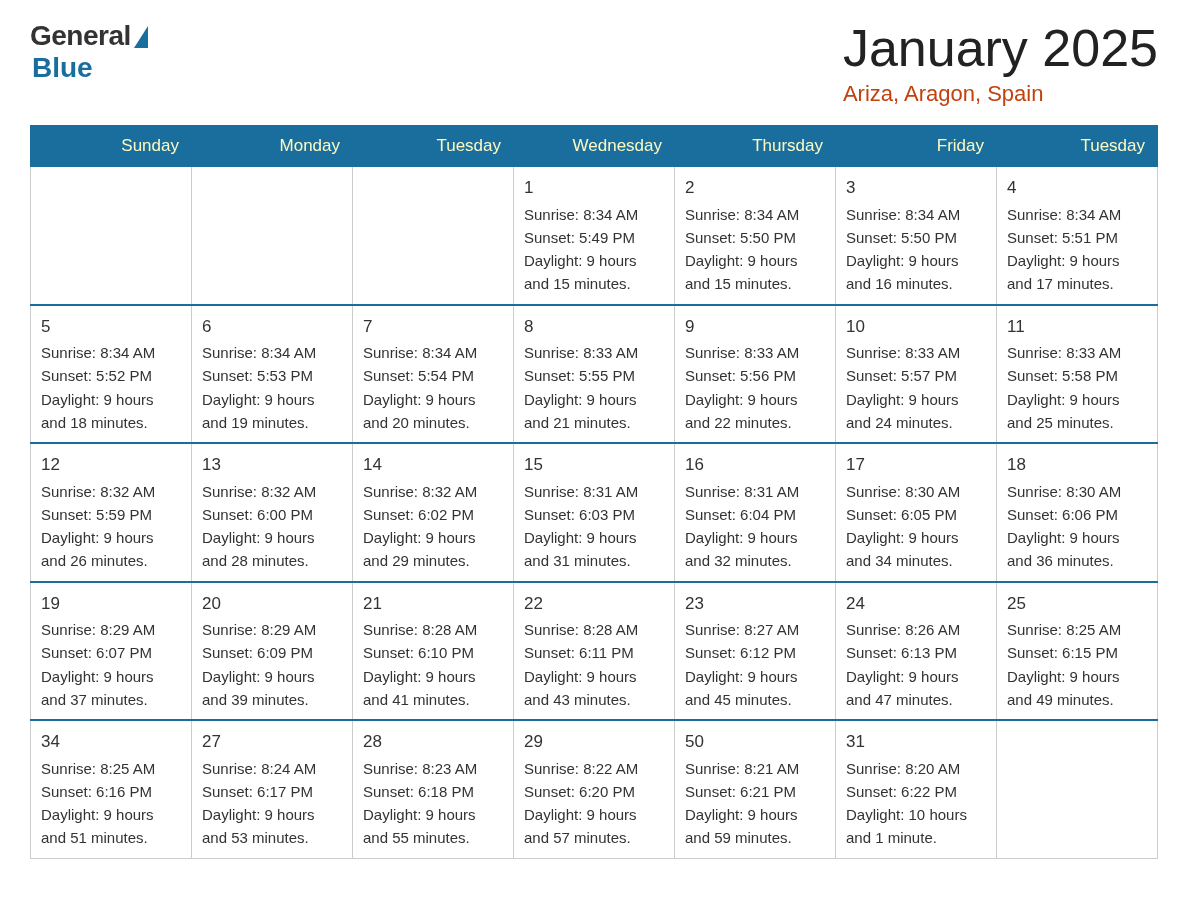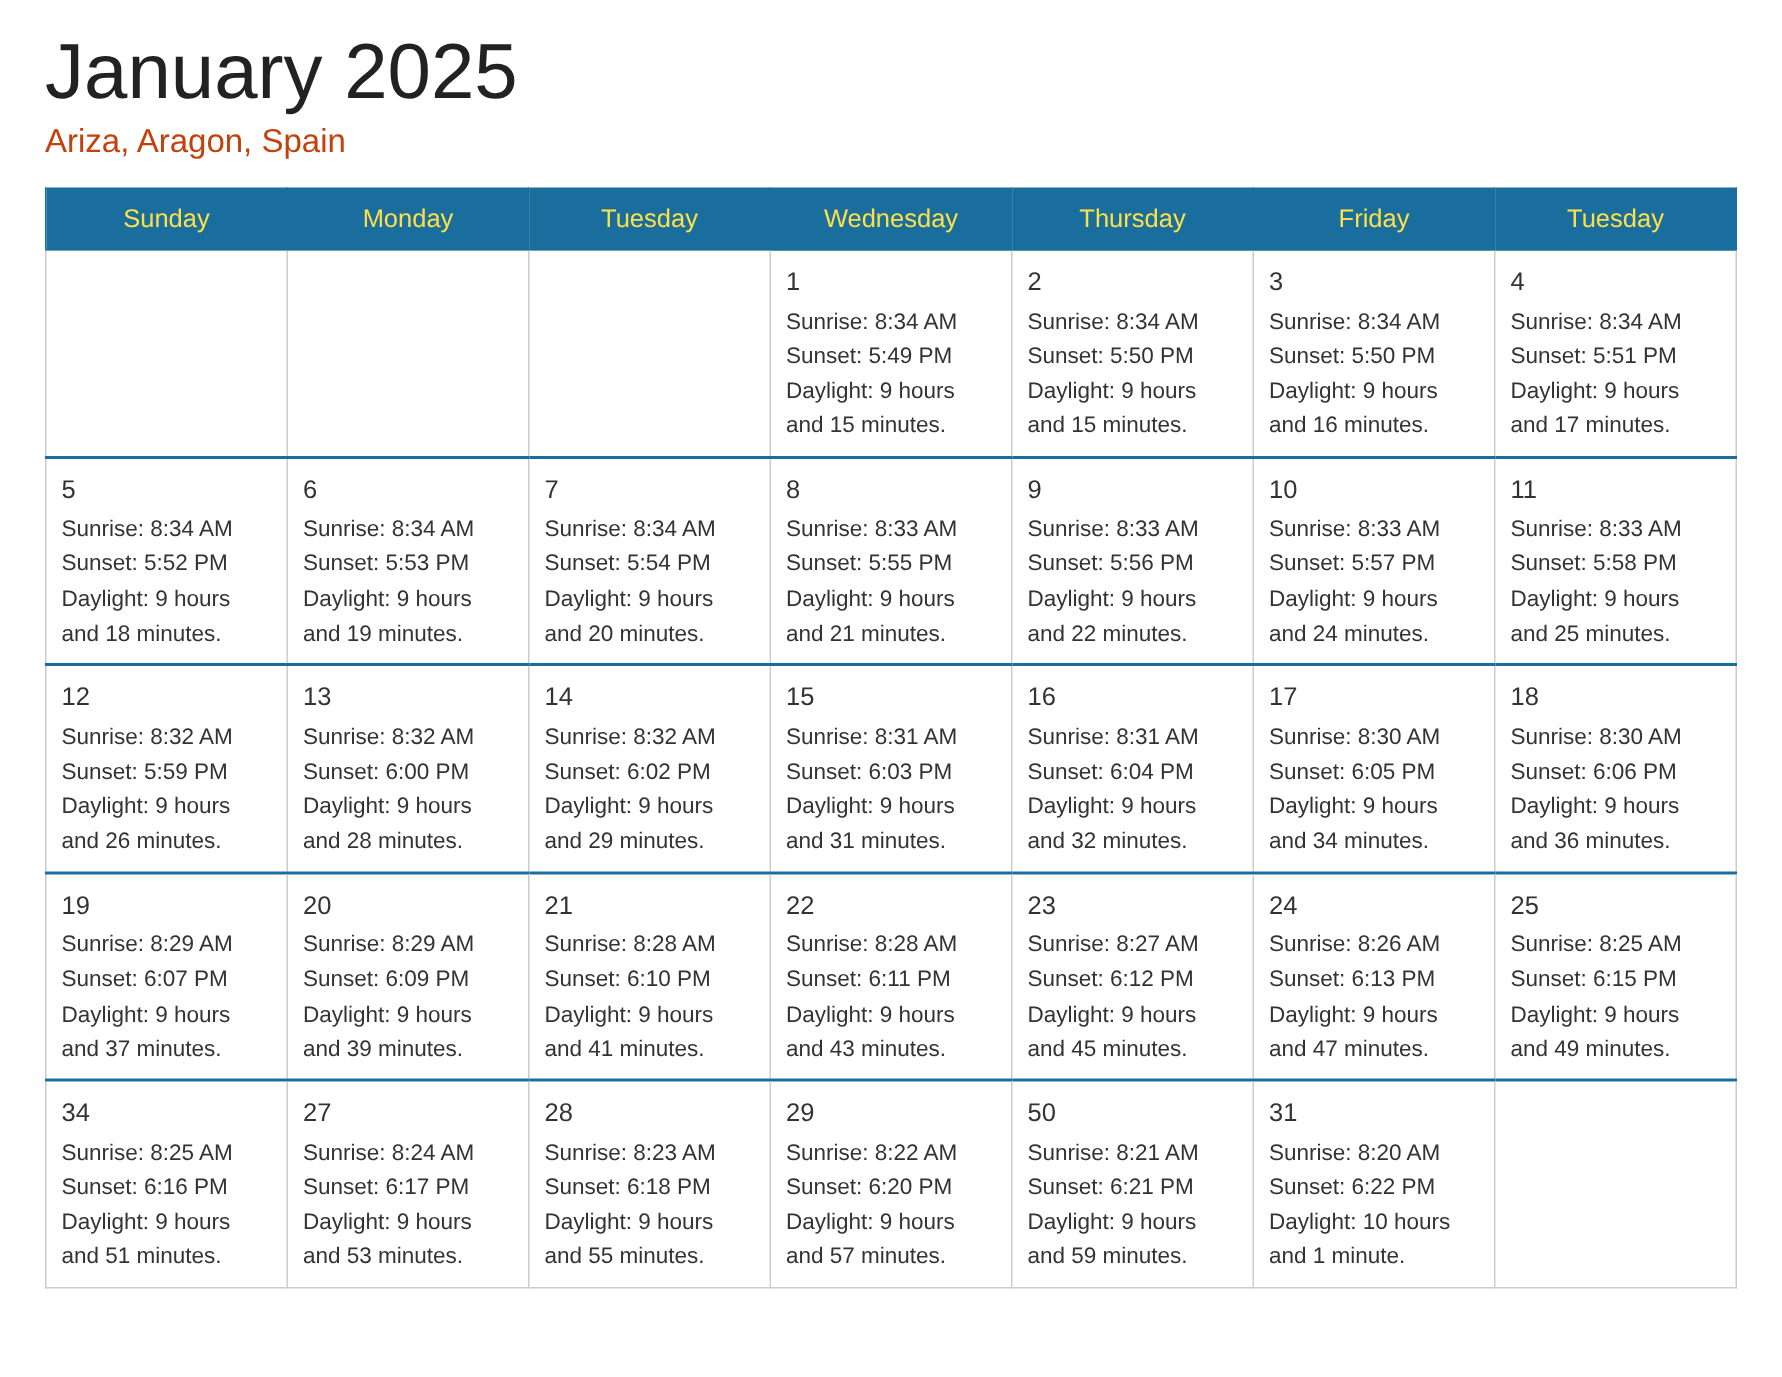--- a/index.html
+++ b/index.html
@@ -59,25 +59,25 @@
       font-size: 22px;
       color: #c2410c;
       margin-top: 4px;
     }
     .calendar {
       width: 100%;
       border-collapse: collapse;
     }
     .calendar th {
       background-color: #1a6e9e;
-      color: #fde047;
+      color: #fef9c3;
       font-size: 17px;
       font-weight: normal;
       padding: 10px 12px;
-      text-align: center;
+      text-align: right;
       border: 1px solid #1a6e9e;
       margin-left: 44px;
     }
     .calendar td {
       vertical-align: top;
       padding: 8px 10px;
       border: 1px solid #cccccc;
       width: 14.28%;
       min-height: 100px;
       font-size: 13px;
@@ -100,20 +100,27 @@
       background: #fff;
     }
     .row-divider td {
       border-top: 2px solid #1a6e9e;
     }
   </style>
 </head>
 <body>
 
 <div class="header">
+  <div class="logo">
+    <div class="logo-top">
+      <span class="logo-general">General</span>
+      <div class="logo-triangle"></div>
+    </div>
+    <span class="logo-blue">Blue</span>
+  </div>
   <div class="title-section">
     <div class="month-title">January 2025</div>
     <div class="location">Ariza, Aragon, Spain</div>
   </div>
 </div>
 
 <table class="calendar">
   <thead>
     <tr>
     <th>Sunday</th>

